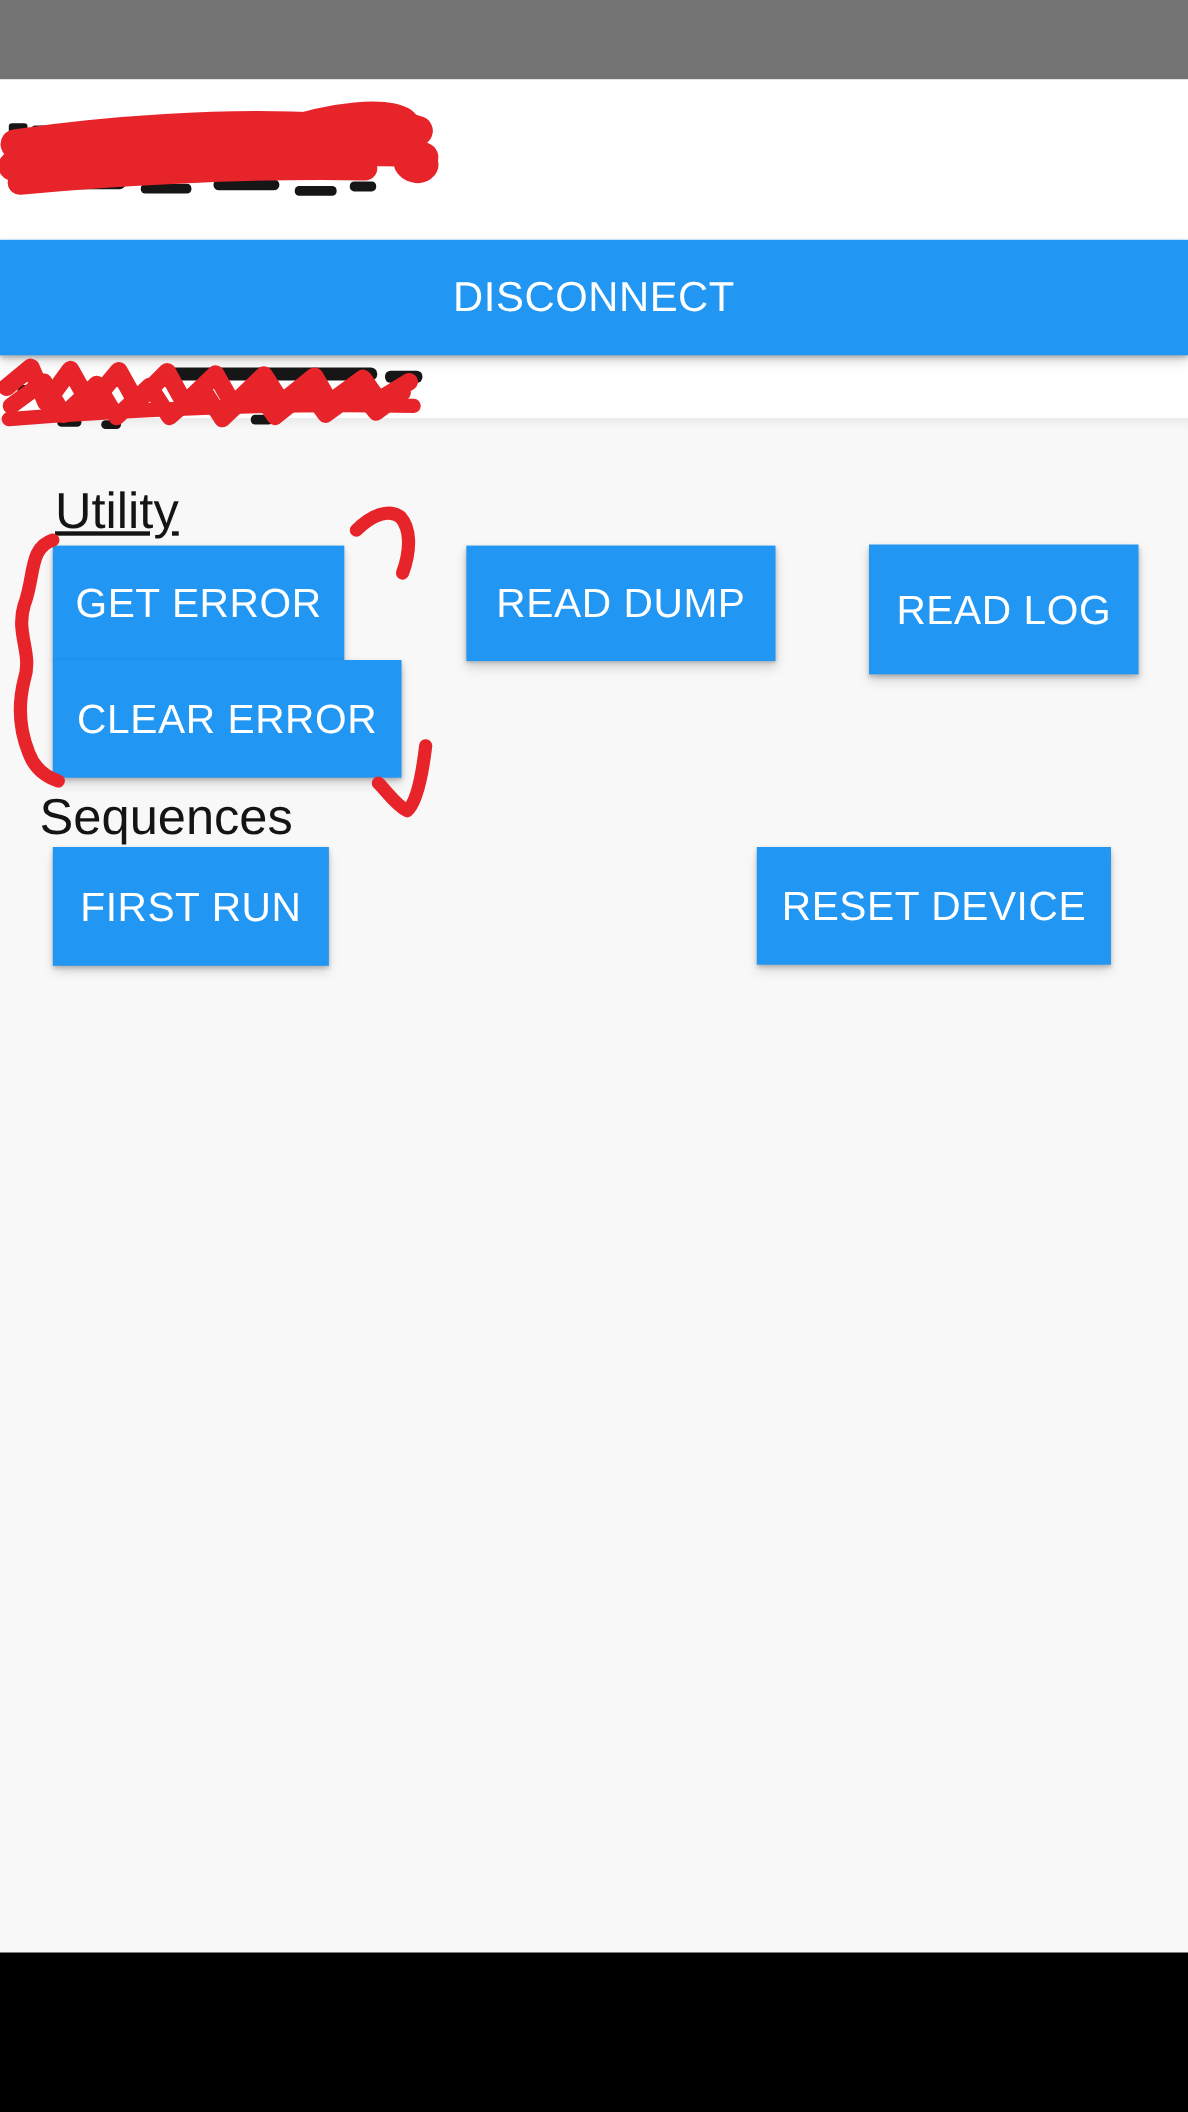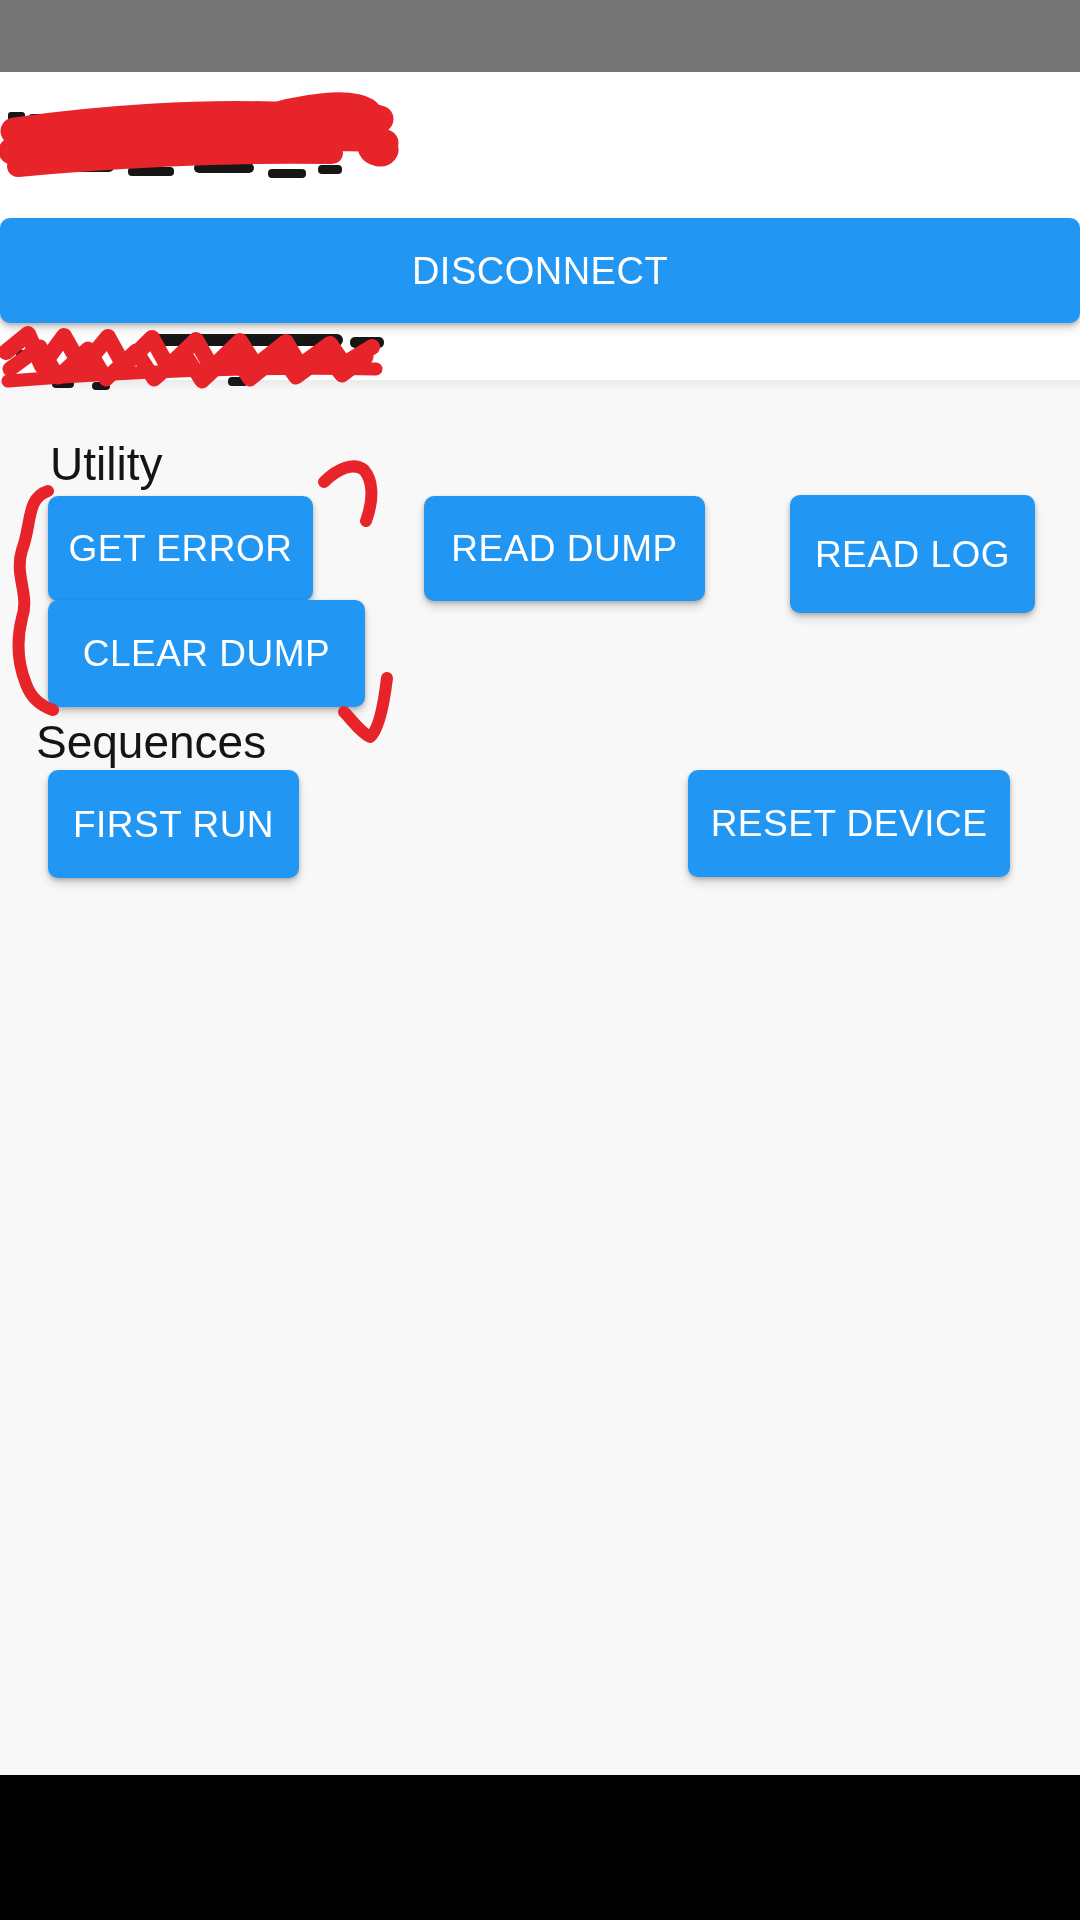--- a/index.html
+++ b/index.html
@@ -24,39 +24,39 @@
   }
   .content-panel{
     position:absolute;left:0;top:380px;width:1080px;height:1395px;
     background:var(--content-background);z-index:1;
     box-shadow:inset 0 10px 10px -8px rgba(0,0,0,0.08);
     border-top:1px solid #ededed;
   }
   .btn{
     position:absolute;z-index:3;
     background:var(--button-blue);color:var(--button-text);
-    border:none;border-radius:10px;padding:0;
+    border:none;border-radius:0;padding:0;
     display:flex;align-items:center;justify-content:center;
     font-family:"Liberation Sans", sans-serif;
     font-size:37px;letter-spacing:0.5px;line-height:1;
     box-shadow:0 6px 10px rgba(0,0,0,0.14), 0 2px 4px rgba(0,0,0,0.22);
     cursor:pointer;white-space:nowrap;
   }
   #disconnect{left:0;top:218px;width:1080px;height:105px;font-size:38px;}
   #get-error{left:48px;top:496px;width:265px;height:105px;}
   #read-dump{left:424px;top:496px;width:281px;height:105px;}
   #read-log{left:790px;top:495px;width:245px;height:118px;}
   #clear-error{left:48px;top:600px;width:317px;height:107px;z-index:4;}
   #first-run{left:48px;top:770px;width:251px;height:108px;text-align:center;}
   #reset-device{left:688px;top:770px;width:322px;height:107px;}
   .section-title{
     position:absolute;z-index:3;margin:0;
     font-size:46px;font-weight:400;color:var(--heading-text);line-height:1.05;
   }
-  #utility-title{left:50px;top:440px;}
+  #utility-title{left:50px;top:440px;text-decoration:underline;}
   #sequences-title{left:36px;top:718px;}
   .footer-black{
     position:absolute;left:0;top:1775px;width:1080px;height:145px;
     background:var(--footer-black);z-index:2;
   }
   .annotation-layer{
     position:absolute;left:0;top:0;width:1080px;height:1920px;
     z-index:50;pointer-events:none;
   }
   .annotation-layer .red{stroke:var(--annotation-red);fill:none;stroke-linecap:round;stroke-linejoin:round;}
@@ -72,21 +72,21 @@
 <div class="content-panel"></div>
 
 <h2 class="section-title" id="utility-title">Utility</h2>
 
 <button class="btn" id="get-error">GET ERROR</button>
 
 <button class="btn" id="read-dump">READ DUMP</button>
 
 <button class="btn" id="read-log">READ LOG</button>
 
-<button class="btn" id="clear-error">CLEAR DUMP</button>
+<button class="btn" id="clear-error">CLEAR ERROR</button>
 
 <h2 class="section-title" id="sequences-title">Sequences</h2>
 
 <button class="btn" id="first-run">FIRST RUN</button>
 
 <button class="btn" id="reset-device">RESET DEVICE</button>
 
 <div class="footer-black"></div>
 
 <svg class="annotation-layer" viewBox="0 0 1080 1920" xmlns="http://www.w3.org/2000/svg">

